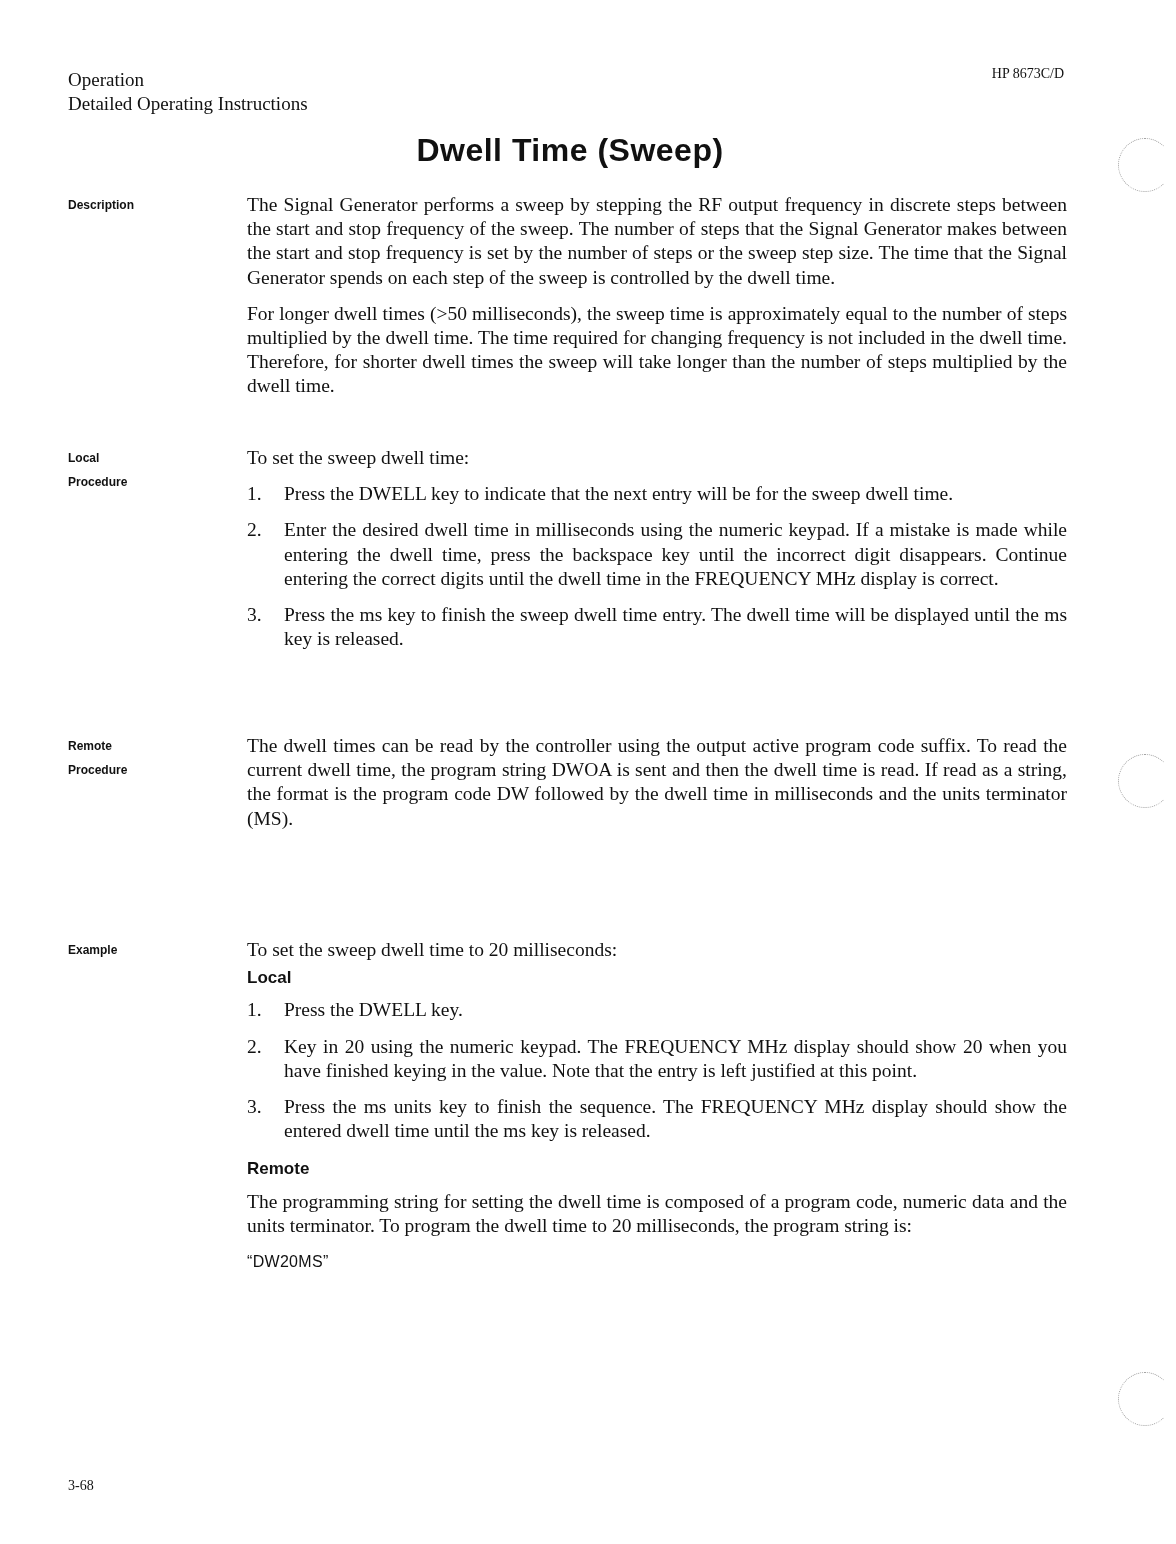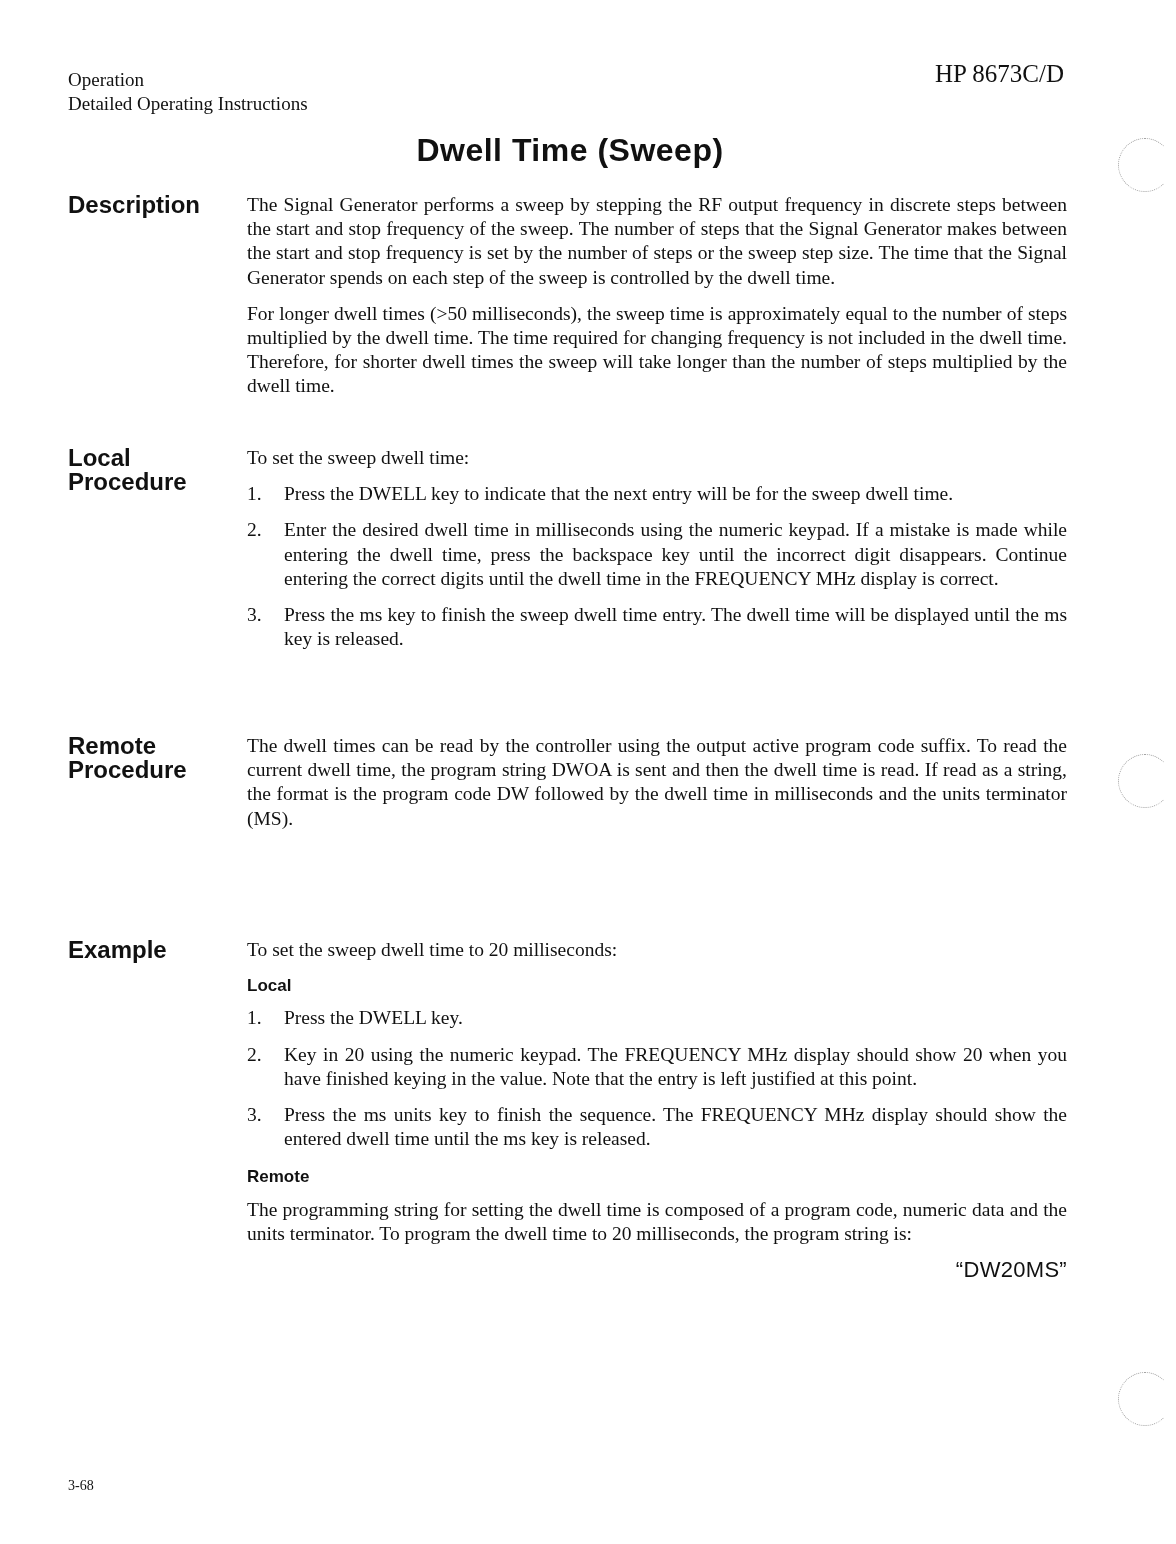--- a/index.html
+++ b/index.html
@@ -1,30 +1,30 @@
 <!DOCTYPE html>
 <html><head>
 <meta charset="utf-8">
 <style>
   html, body { margin: 0; padding: 0; background: #ffffff; }
   body { width: 1176px; height: 1544px; position: relative; overflow: hidden; color: #111; }
 
   .hdr-left { position: absolute; left: 68px; top: 68px; font-family: "Liberation Serif", serif; font-size: 19px; line-height: 24px; }
-  .hdr-right { position: absolute; right: 112px; top: 62px; font-family: "Liberation Serif", serif; font-size: 25px; line-height: 24px; text-align: right; }
+  .hdr-right { position: absolute; right: 112px; top: 62px; font-family: "Liberation Serif", serif; font-size: 14px; line-height: 24px; text-align: right; }
   .title { position: absolute; left: 0; width: 1140px; top: 132px; text-align: center; font-family: "Liberation Sans", sans-serif; font-weight: bold; font-size: 32px; letter-spacing: 0.5px; }
 
   .section { position: absolute; left: 68px; width: 1000px; }
-  .sec-label { position: absolute; left: 0; top: 0; width: 170px; font-family: "Liberation Sans", sans-serif; font-weight: bold; font-size: 24px; line-height: 24px; color: #111; }
+  .sec-label { position: absolute; left: 0; top: 0; width: 170px; font-family: "Liberation Sans", sans-serif; font-weight: bold; font-size: 12px; line-height: 24px; color: #111; }
   .sec-body { position: absolute; left: 179px; width: 820px; top: 0; font-family: "Liberation Serif", serif; font-size: 19.5px; line-height: 24.2px; text-align: justify; }
   .sec-body p { margin: 0 0 12px 0; }
   .list { margin: 0; padding: 0; list-style: none; }
   .list li { position: relative; padding-left: 37px; margin: 0 0 12px 0; text-align: justify; }
   .list li .num { position: absolute; left: 0; top: 0; }
   .sub-head { font-family: "Liberation Sans", sans-serif; font-weight: bold; font-size: 17px; margin: 4px 0 8px 0; }
-  .code-line { text-align: right; font-family: "Liberation Sans", sans-serif; font-size: 22px; margin: 4px 0 14px 0; letter-spacing: 0.3px; }
+  .code-line { text-align: left; font-family: "Liberation Sans", sans-serif; font-size: 16px; margin: 4px 0 14px 0; letter-spacing: 0.3px; }
 
   .page-num { position: absolute; left: 68px; top: 1478px; font-family: Liberation Serif, serif; font-size: 14px; }
   .hole { position: absolute; width: 52px; height: 52px; border: 1px dotted #9a9a9a; border-radius: 50%; border-right-color: transparent; }
 </style>
 </head>
 <body>
 
 <div class="hdr-left">
   <div>Operation</div>
   <div>Detailed Operating Instructions</div>
@@ -62,21 +62,21 @@
     <div>Procedure</div>
   </div>
   <div class="sec-body">
     <p>The dwell times can be read by the controller using the output active program code suffix. To read the current dwell time, the program string DWOA is sent and then the dwell time is read. If read as a string, the format is the program code DW followed by the dwell time in milliseconds and the units terminator (MS).</p>
   </div>
 </div>
 
 <div class="section" style="top:938px;">
   <div class="sec-label">Example</div>
   <div class="sec-body">
-    <p style="margin-bottom:12px;">To set the sweep dwell time to 20 milliseconds:</p>
+    <p style="margin-bottom:4px;">To set the sweep dwell time to 20 milliseconds:</p>
     <div class="sub-head">Local</div>
     <ol class="list">
       <li><span class="num">1.</span><span>Press the DWELL key.</span></li>
       <li><span class="num">2.</span><span>Key in 20 using the numeric keypad. The FREQUENCY MHz display should show 20 when you have finished keying in the value. Note that the entry is left justified at this point.</span></li>
       <li><span class="num">3.</span><span>Press the ms units key to finish the sequence. The FREQUENCY MHz display should show the entered dwell time until the ms key is released.</span></li>
     </ol>
     <div class="sub-head" style="margin-top:14px;">Remote</div>
     <p>The programming string for setting the dwell time is composed of a program code, numeric data and the units terminator. To program the dwell time to 20 milliseconds, the program string is:</p>
     <div class="code-line">“DW20MS”</div>
   </div>

